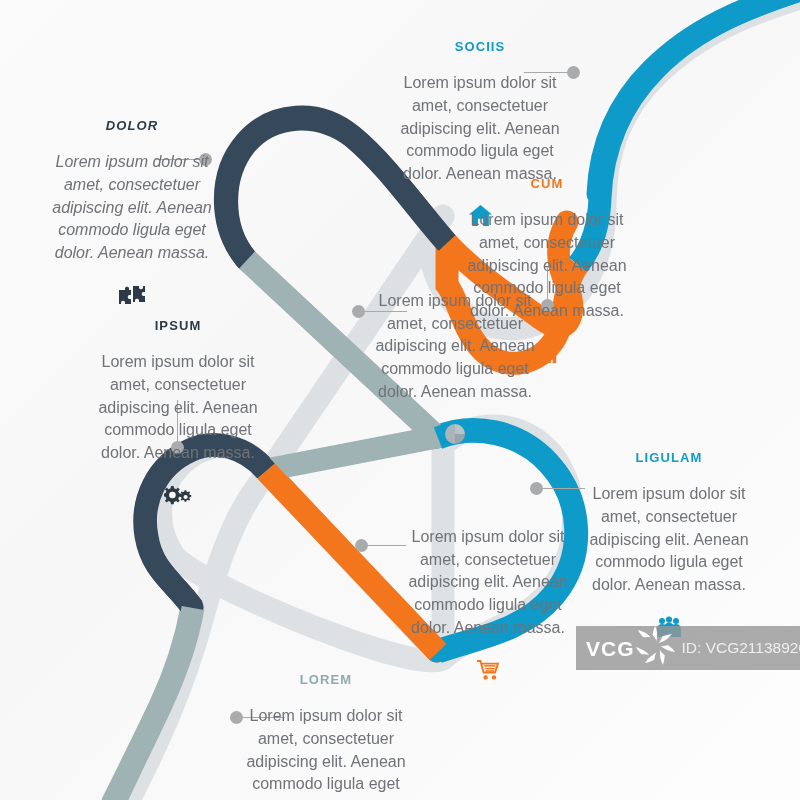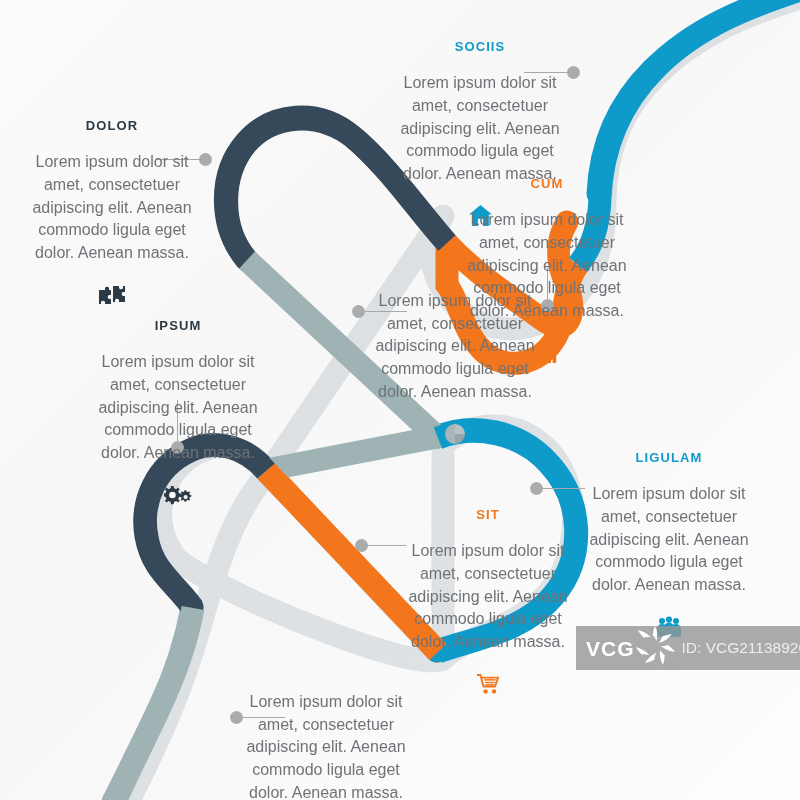--- a/index.html
+++ b/index.html
@@ -261,21 +261,21 @@
   <div class="block ta-c" style="left:380px; top:40px;">
     <div class="ttl" style="color:#0f9bc9;">SOCIIS</div>
     <div class="body">Lorem ipsum dolor sit amet, consectetuer adipiscing elit. Aenean commodo ligula eget dolor. Aenean massa.</div>
     <div class="icon">
       <svg width="25" height="23" viewBox="0 0 24 22">
         <path d="M12 1 L23 10 L20 10 L20 21 L14.5 21 L14.5 14 L9.5 14 L9.5 21 L4 21 L4 10 L1 10 Z" fill="#0f9bc9"></path>
       </svg>
     </div>
   </div>
 
-  <div class="block ta-c" style="left:12px; top:119px;">
+  <div class="block ta-c" style="left:32px; top:119px;font-style:italic;">
     <div class="ttl" style="color:#2b3a45;">DOLOR</div>
     <div class="body">Lorem ipsum dolor sit amet, consectetuer adipiscing elit. Aenean commodo ligula eget dolor. Aenean massa.</div>
     <div class="icon">
       <svg width="30" height="22" viewBox="0 0 30 22">
         <path d="M2 6 L8 6 L8 4 A2.2 2.2 0 0 1 12 4 L12 6 L14 6 L14 11 L12 11 A2.2 2.2 0 0 0 12 15 L14 15 L14 20
                  L8 20 L8 18 A2.2 2.2 0 0 0 4 18 L4 20 L2 20 Z" fill="#2b3a45"></path>
         <path d="M16 2 L22 2 L22 4 A2.2 2.2 0 0 0 26 4 L26 2 L28 2 L28 8 L26 8 A2.2 2.2 0 0 0 26 12 L28 12 L28 18
                  L22 18 L22 16 A2.2 2.2 0 0 0 18 16 L18 18 L16 18 Z" fill="#2b3a45"></path>
       </svg>
     </div>
@@ -336,39 +336,39 @@
           <circle cx="20" cy="5" r="3"></circle>
           <path d="M1 21 L1 13 A5 5 0 0 1 11 13 L11 21 Z"></path>
           <path d="M15 21 L15 13 A5 5 0 0 1 25 13 L25 21 Z"></path>
           <path d="M7.6 21 L7.6 12 A5.4 5.4 0 0 1 18.4 12 L18.4 21 Z"></path>
         </g>
       </svg>
     </div>
   </div>
 
   <div class="block ta-c" style="left:388px; top:508px;">
-    <div class="ttl" style="color:#f3761d;">SIT</div>
     <div class="body">Lorem ipsum dolor sit amet, consectetuer adipiscing elit. Aenean commodo ligula eget dolor. Aenean massa.</div>
     <div class="icon">
       <svg width="24" height="22" viewBox="0 0 24 22">
         <g fill="none" stroke="#f3761d" stroke-width="1.9">
           <path d="M1 2 L4.4 2 L7.6 13.5 L19 13.5 L22 4.6 L6 4.6"></path>
         </g>
         <g fill="#f3761d">
           <rect x="8.2" y="6.1" width="11.4" height="1.5"></rect>
           <rect x="8.9" y="8.8" width="10" height="1.5"></rect>
           <rect x="9.6" y="11.2" width="8.6" height="1.5"></rect>
           <circle cx="9.6" cy="18.4" r="2.2"></circle>
           <circle cx="18" cy="18.4" r="2.2"></circle>
         </g>
       </svg>
     </div>
   </div>
 
   <div class="block ta-c" style="left:226px; top:673px;">
+    <div class="ttl" style="color:#92a9ae;">LOREM</div>
     <div class="body">Lorem ipsum dolor sit amet, consectetuer adipiscing elit. Aenean commodo ligula eget dolor. Aenean massa.</div>
     <div class="icon">
       <svg width="28" height="22" viewBox="0 0 28 22">
         <g fill="#aab6ba">
           <ellipse cx="11" cy="8" rx="9" ry="6.4"></ellipse>
           <path d="M6 12.4 L4.5 18 L11 14 Z"></path>
         </g>
         <g fill="#c2cbce">
           <ellipse cx="19.4" cy="12.6" rx="7.4" ry="5.4"></ellipse>
           <path d="M23 16 L25.4 20.6 L19 18 Z"></path>

